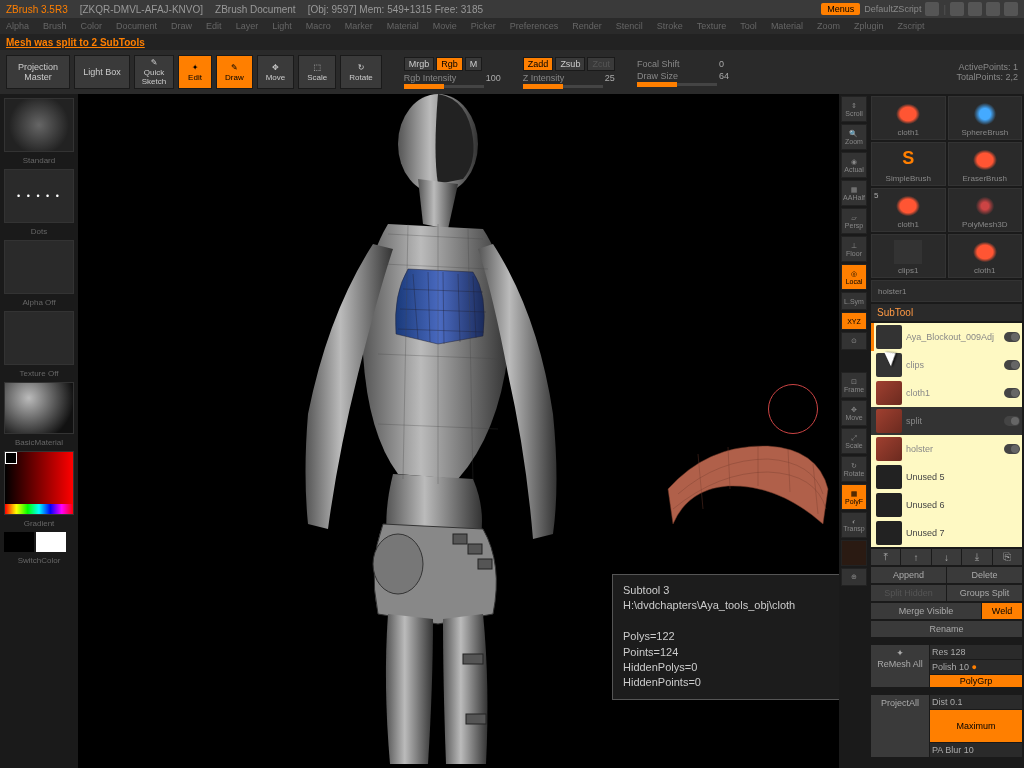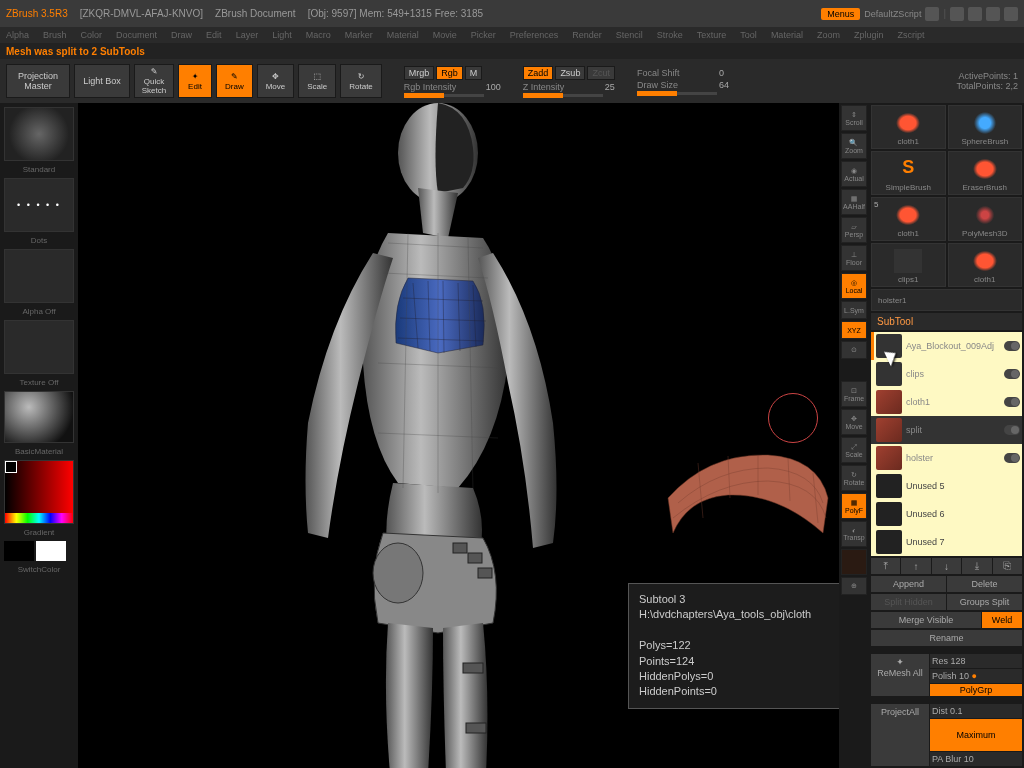--- a/index.html
+++ b/index.html
@@ -1,26 +1,26 @@
 <!DOCTYPE html>
 <html><head>
 <meta charset="utf-8">
 <style>
 * { margin: 0; padding: 0; box-sizing: border-box; font-family: Arial, sans-serif; }
 body { background: #1a1a1a; color: #aaa; font-size: 9px; width: 1024px; height: 768px; overflow: hidden; position: relative; }
-.titlebar { background: #3a3a3a; height: 27px; display: flex; align-items: center; padding: 0 6px; color: #ff7f00; font-size: 10px; }
+.titlebar { background: #3a3a3a; height: 18px; display: flex; align-items: center; padding: 0 6px; color: #ff7f00; font-size: 10px; }
 .titlebar .docname { color: #999; margin-left: 12px; }
 .titlebar .stats { color: #999; margin-left: 12px; }
 .titlebar .right { margin-left: auto; display: flex; align-items: center; gap: 4px; }
 .menus-btn { background: #ff7f00; color: #000; padding: 1px 6px; font-size: 9px; border-radius: 2px; }
 .default-script { color: #888; font-size: 9px; }
 .icon-small { width: 14px; height: 14px; background: #555; border-radius: 2px; }
 .menubar { background: #2a2a2a; height: 16px; display: flex; align-items: center; padding: 0 6px; gap: 14px; color: #666; font-size: 9px; }
 .menubar span { cursor: pointer; }
-.statusbar { background: #222; height: 16px; display: flex; align-items: center; padding: 0 6px; color: #ff7f00; font-size: 10px; font-weight: bold; }
+.statusbar { background: #222; height: 16px; display: flex; align-items: center; padding: 0 6px; color: #ff7f00; font-size: 10px; font-weight: bold; text-decoration: underline; }
 .toolbar { background: #2a2a2a; height: 44px; display: flex; align-items: center; padding: 0 6px; gap: 4px; position: relative; }
 .btn-box { background: #3a3a3a; border: 1px solid #1a1a1a; padding: 4px 8px; font-size: 9px; color: #ccc; text-align: center; cursor: pointer; }
 .btn-orange { background: #ff7f00; color: #000; }
 .btn-box.tall { height: 34px; display: flex; flex-direction: column; justify-content: center; align-items: center; min-width: 34px; }
 .btn-icon-label { display: flex; flex-direction: column; align-items: center; gap: 1px; font-size: 8px; }
 .slider-group { display: flex; flex-direction: column; gap: 2px; font-size: 9px; color: #888; }
 .slider-row { display: flex; align-items: center; gap: 2px; }
 .slider-label { min-width: 80px; }
 .slider-val { color: #aaa; }
 .slider-bar { width: 80px; height: 3px; background: #444; position: relative; }
@@ -274,21 +274,21 @@
     <div class="ring" style="top:290px;left:690px"></div>
     <svg class="cloth-preview" style="top:340px;left:580px" viewBox="0 0 180 110">
       <path d="M10 55 Q50 10 110 12 Q160 15 170 55 L165 90 Q120 50 70 52 Q30 55 15 90 Z" fill="#b0604a" stroke="#6a3525" stroke-width="0.5"></path>
       <g stroke="#7a4030" stroke-width="0.4" fill="none">
         <path d="M20 60 Q60 25 110 25 Q155 28 165 60"></path>
         <path d="M15 75 Q60 38 110 38 Q158 40 168 75"></path>
         <path d="M40 20 L45 75 M70 13 L72 55 M100 12 L100 52 M130 15 L132 58 M155 30 L160 80"></path>
       </g>
     </svg>
 
-    <div class="tooltip" style="top:480px;left:550px;width:270px">
+    <div class="tooltip" style="top:480px;left:534px;width:270px">
       <div>Subtool 3</div>
       <div>H:\dvdchapters\Aya_tools_obj\cloth</div>
       <br>
       <div>Polys=122</div>
       <div>Points=124</div>
       <div>HiddenPolys=0</div>
       <div>HiddenPoints=0</div>
     </div>
   </div>
 

